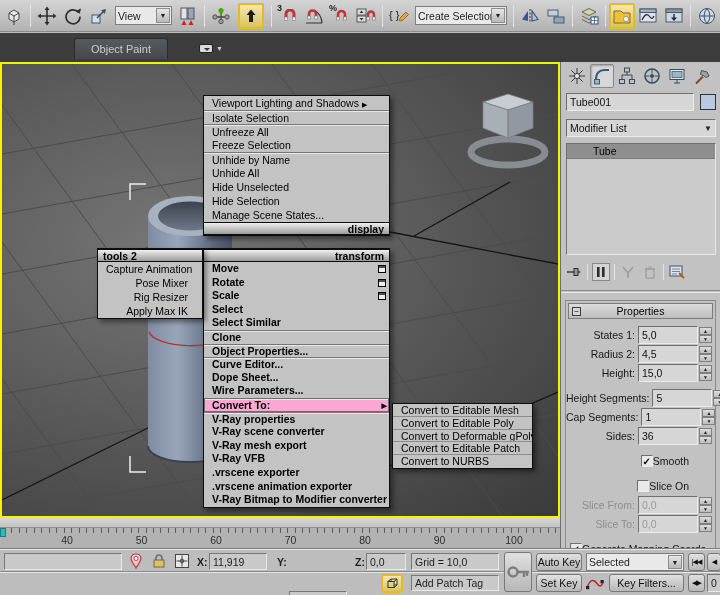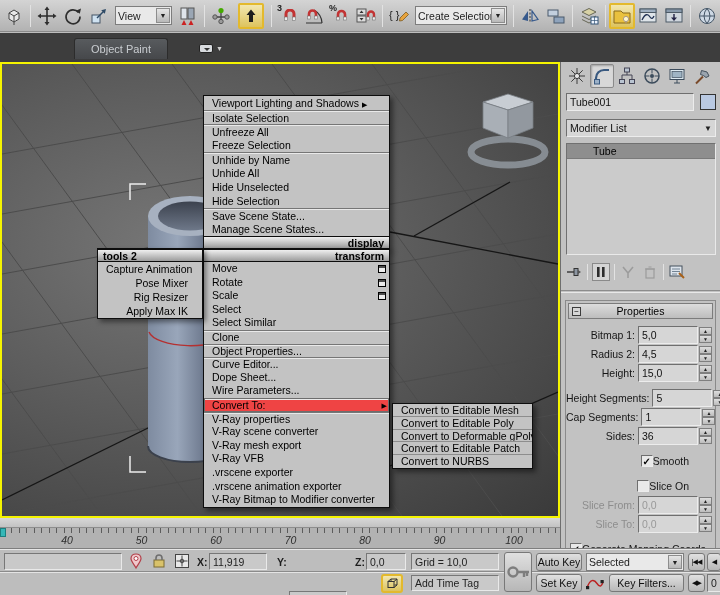--- a/index.html
+++ b/index.html
@@ -24,24 +24,24 @@
 #ribbon .rmin .pill::after{content:"";position:absolute;left:4px;top:3px;border:3px solid transparent;border-top-color:#333;}
 #ribbon .rmin .caret{color:#cfcfcf;font-size:7px;}
 
 
 #viewport{position:absolute;left:0;top:62px;width:560px;height:456px;border:2px solid #f5f400;background:radial-gradient(ellipse at 30% 40%, #767676 0%, #5b5b5b 45%, #3a3a3a 100%);z-index:1;}
 #viewport svg{display:block;}
 
 
 .qmenu{position:absolute;background:#c3c3c3;border:1px solid #0d0d0d;box-shadow:3px 3px 5px rgba(0,0,0,.45);z-index:20;}
 .qitem{height:14px;line-height:14px;padding:0 14px 0 8px;position:relative;color:#000;white-space:nowrap;font-size:10.5px;overflow:hidden;}
-.h136 .qitem{height:13.6px;line-height:13.6px;}
+.h136 .qitem{height:13.6px;line-height:13.6px;font-weight:bold;}
 .h128 .qitem{height:12.8px;line-height:12.8px;}
 .qitem.sep{border-top:1px solid #767676;box-shadow:inset 0 1px 0 #e9e9e9;}
-.qitem.hi{background:#ef4444;outline:1px solid #6d6d6d;outline-offset:-1px;}
+.qitem.hi{background:#f9a8d4;outline:1px solid #6d6d6d;outline-offset:-1px;}
 .arrR{position:absolute;right:2px;top:0;font-size:7px;}
 .arrIn{font-size:7px;margin-left:3px;}
 .sbox{position:absolute;right:3px;top:3px;width:8px;height:8px;border:1px solid #000;background:#ececec;box-shadow:inset 0 2px 0 #4c4c4c;}
 .qheader{height:13px;line-height:12px;font-weight:bold;font-size:10.5px;background:linear-gradient(#efefef,#9c9c9c);border-top:1px solid #0d0d0d;border-bottom:1px solid #0d0d0d;padding:0 5px;color:#000;}
 .qheader.right{text-align:right;}
 .ralign .qitem{text-align:right;}
 #menu-convert .qitem{border-bottom:1px solid #8d8d8d;}
 #menu-convert .qitem:last-child{border-bottom:none;}
 
 
@@ -69,21 +69,21 @@
 .spn{width:13px;height:16px;display:flex;flex-direction:column;flex:0 0 auto;margin-left:1px;}
 .sb{flex:1;background:linear-gradient(#dedede,#bcbcbc);border:1px solid #7f7f7f;font-size:5px;line-height:6px;text-align:center;color:#222;}
 .cb{width:12px;height:12px;background:#e9e9e9;border:1px solid;border-color:#6f6f6f #ececec #ececec #6f6f6f;font-size:10px;line-height:11px;text-align:center;color:#000;font-weight:bold;flex:0 0 auto;}
 .prow .clabel{font-size:10.5px;color:#161616;white-space:nowrap;}
 .prow.chk-right{justify-content:flex-end;padding-right:26px;}
 .prow.chk-left{padding-left:4px;}
 
 
 #timeline{position:absolute;left:0;top:518px;width:560px;height:30px;z-index:3;}
 #trackstrip{position:absolute;left:0;top:0;width:560px;height:10px;background:linear-gradient(#d8d8d8,#c2c2c2);border-bottom:1px solid #8d8d8d;}
-#ruler{position:absolute;left:0;top:10px;width:560px;height:28px;background:#b2b2b2;border-bottom:6px solid #0c4a6e;font-style:italic;}
+#ruler{position:absolute;left:0;top:10px;width:560px;height:28px;background:#b2b2b2;border-bottom:6px solid #0c4a6e;}
 .tick{position:absolute;top:0;width:1px;height:5px;background:#5c5c5c;}
 .tlabel{position:absolute;top:6px;width:30px;text-align:center;font-size:10.5px;color:#2e2e2e;}
 #framemarker{position:absolute;left:0;top:10px;width:6px;height:9px;background:#35b7b7;border:1px solid #1c7f7f;}
 
 
 #statusbar{position:absolute;left:0;top:548px;width:720px;height:47px;background:#bdbdbd;border-top:1px solid #7e7e7e;box-shadow:inset 0 1px 0 #e6e6e6;z-index:30;}
 #statusbar .groove{position:absolute;left:0;top:22px;width:720px;height:2px;border-top:1px solid #8b8b8b;border-bottom:1px solid #e4e4e4;}
 .sfield{position:absolute;background:#c9c9c9;border:1px solid;border-color:#777 #e9e9e9 #e9e9e9 #777;font-size:10.5px;color:#222;display:flex;align-items:center;padding:0 3px;white-space:nowrap;overflow:hidden;}
 .slabel{position:absolute;font-size:10.5px;font-weight:bold;color:#1d1d1d;}
 .btn{position:absolute;background:linear-gradient(#e0e0e0,#b7b7b7);border:1px solid #787878;border-radius:3px;font-size:10.5px;display:flex;align-items:center;justify-content:center;color:#0f0f0f;white-space:nowrap;}
@@ -326,21 +326,20 @@
   <div class="qmenu" id="menu-display" style="left:203px;top:95px;width:187px;">
     <div id="qd-items">
         <div class="qitem"><span>Viewport Lighting and Shadows</span><span class="arrIn">▶</span></div>
         <div class="qitem sep"><span>Isolate Selection</span></div>
         <div class="qitem sep"><span>Unfreeze All</span></div>
         <div class="qitem"><span>Freeze Selection</span></div>
         <div class="qitem sep"><span>Unhide by Name</span></div>
         <div class="qitem"><span>Unhide All</span></div>
         <div class="qitem"><span>Hide Unselected</span></div>
         <div class="qitem"><span>Hide Selection</span></div>
-        <div class="qitem sep"><span>Save Scene State...</span></div>
         <div class="qitem"><span>Manage Scene States...</span></div>
       </div>
     <div class="qheader right">display</div>
   </div>
 
   <div class="qmenu" id="menu-transform" style="left:203px;top:248px;width:187px;">
     <div class="qheader right">transform</div>
     <div id="qt-items" class="h136">
         <div class="qitem"><span>Move</span><span class="sbox"></span></div>
         <div class="qitem"><span>Rotate</span><span class="sbox"></span></div>
@@ -478,21 +477,21 @@
 
     <div id="paneldiv"></div>
 
     <div id="rollout">
       <div id="rhead">
         <span class="minus">−</span>
         <span>Properties</span>
       </div>
       <div id="param-rows" style="margin-top:6px;">
           <div class="prow">
-            <span class="plabel">Bitmap 1:</span>
+            <span class="plabel">States 1:</span>
             <div class="field pfield">5,0</div>
             <div class="spn">
               <div class="sb">▲</div>
               <div class="sb">▼</div>
             </div>
           </div>
           <div class="prow">
             <span class="plabel">Radius 2:</span>
             <div class="field pfield">4,5</div>
             <div class="spn">
@@ -692,21 +691,21 @@
       </div>
     <span class="slabel" style="left:355px;top:7px;">Z:</span>
     <div class="sfield" style="left:366px;top:4px;width:40px;height:17px;">
         <span>0,0</span>
       </div>
 
     <div class="sfield" style="left:411px;top:4px;width:88px;height:17px;">
         <span>Grid = 10,0</span>
       </div>
     <div class="sfield" style="left:411px;top:26px;width:88px;height:16px;">
-        <span>Add Time Tag</span>
+        <span>Add Patch Tag</span>
       </div>
 
     <div class="btn" id="cubebtn" style="left:381px;top:25px;width:22px;height:19px;">
         <svg width="15" height="15">
           <path d="M3 5.5l3-2.5h6v6l-3 2.5" fill="none" stroke="#333"></path>
           <rect x="3" y="5.5" width="6" height="6" fill="none" stroke="#333"></rect>
           <path d="M9 5.5l3-2.5M6 3v2.5M12 9H9.5" stroke="#333"></path>
         </svg>
       </div>
 

